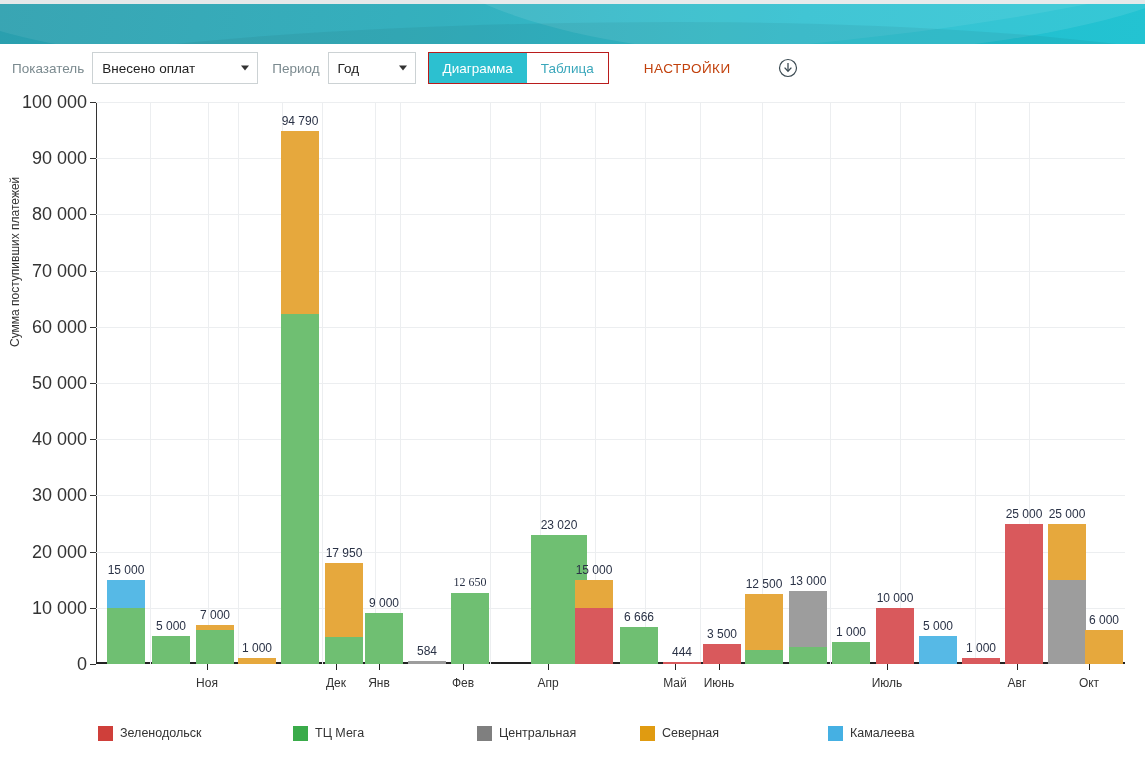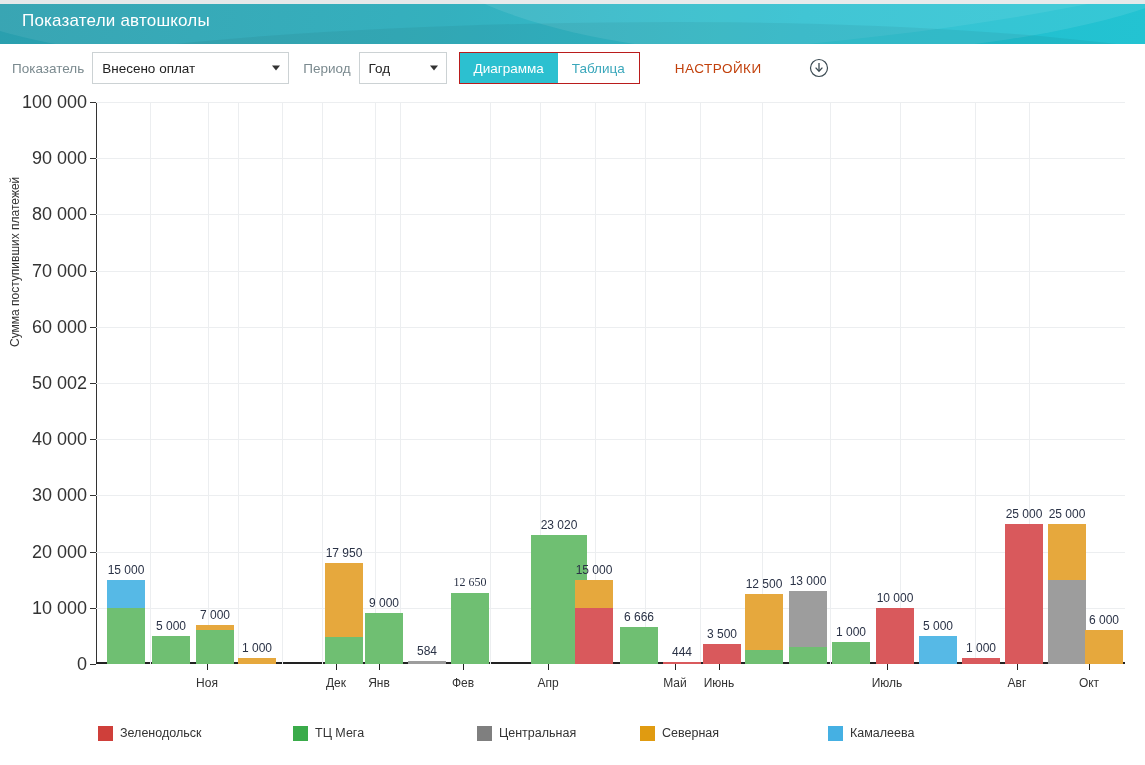--- a/index.html
+++ b/index.html
@@ -51,21 +51,21 @@
     background:#fff;
   }
   .tb-label{
     color:#7b8a8f;font-size:13.5px;margin-right:8px;white-space:nowrap;
   }
   .select{
     position:relative;height:32px;border:1px solid #ccd2d4;background:#fff;
     display:flex;align-items:center;box-sizing:border-box;
     padding:0 26px 0 9px;font-size:13.5px;color:#222;
   }
-  .select.sel-indicator{width:197px;}
+  .select.sel-indicator{width:166px;}
   .select.sel-period{width:88px;}
   .select .caret{
     position:absolute;right:8px;top:50%;transform:translateY(-50%);
     width:0;height:0;border-left:4px solid transparent;border-right:4px solid transparent;
     border-top:5px solid #333;
   }
   .segmented{
     display:flex;margin-left:12px;height:32px;border:1px solid #b91c1c;box-sizing:border-box;
   }
   .seg{
@@ -126,21 +126,20 @@
   .lg-text{font-size:12.5px;color:#333;white-space:nowrap;}
 </style>
 </head>
 <body>
 
 <div class="titlebar">
   <div class="topstrip"></div>
   <div class="wave1"></div>
   <div class="wave2"></div>
   <div class="wave3"></div>
-  <div class="apptitle">Показатели автошколы</div>
 </div>
 
 <div class="toolbar">
   <span class="tb-label">Показатель</span>
 
   <div class="select sel-indicator">
     <span>Внесено оплат</span>
     <span class="caret"></span>
   </div>
 
@@ -180,21 +179,21 @@
       <div class="hgrid" style="top: 449.6px;"></div>
       <div class="ytick" style="top: 449.6px;">20 000</div>
       <div class="ytickmark" style="top: 449.6px;"></div>
       <div class="hgrid" style="top: 393.4px;"></div>
       <div class="ytick" style="top: 393.4px;">30 000</div>
       <div class="ytickmark" style="top: 393.4px;"></div>
       <div class="hgrid" style="top: 337.2px;"></div>
       <div class="ytick" style="top: 337.2px;">40 000</div>
       <div class="ytickmark" style="top: 337.2px;"></div>
       <div class="hgrid" style="top: 281px;"></div>
-      <div class="ytick" style="top: 281px;">50 002</div>
+      <div class="ytick" style="top: 281px;">50 000</div>
       <div class="ytickmark" style="top: 281px;"></div>
       <div class="hgrid" style="top: 224.8px;"></div>
       <div class="ytick" style="top: 224.8px;">60 000</div>
       <div class="ytickmark" style="top: 224.8px;"></div>
       <div class="hgrid" style="top: 168.6px;"></div>
       <div class="ytick" style="top: 168.6px;">70 000</div>
       <div class="ytickmark" style="top: 168.6px;"></div>
       <div class="hgrid" style="top: 112.4px;"></div>
       <div class="ytick" style="top: 112.4px;">80 000</div>
       <div class="ytickmark" style="top: 112.4px;"></div>
@@ -232,20 +231,25 @@
       </div>
       <div class="bar" title="7 000" style="left: 100px; width: 38px; height: 39.34px;">
         <div class="seg-block" title="ТЦ Мега: 6000" style="bottom: 0px; height: 33.72px; background: rgb(111, 191, 114);"></div>
         <div class="seg-block" title="Северная: 1000" style="bottom: 33.72px; height: 5.62px; background: rgb(230, 168, 61);"></div>
         <div class="barlabel" style="bottom: 42.34px;">7 000</div>
       </div>
       <div class="bar" title="1 000" style="left: 142px; width: 38px; height: 5.62px;">
         <div class="seg-block" title="Северная: 1000" style="bottom: 0px; height: 5.62px; background: rgb(230, 168, 61);"></div>
         <div class="barlabel" style="bottom: 8.62px;">1 000</div>
       </div>
+      <div class="bar" title="94 790" style="left: 185px; width: 38px; height: 532.72px;">
+        <div class="seg-block" title="ТЦ Мега: 62350" style="bottom: 0px; height: 350.407px; background: rgb(111, 191, 114);"></div>
+        <div class="seg-block" title="Северная: 32440" style="bottom: 350.407px; height: 182.313px; background: rgb(230, 168, 61);"></div>
+        <div class="barlabel" style="bottom: 535.72px;">94 790</div>
+      </div>
       <div class="bar" title="17 950" style="left: 229px; width: 38px; height: 100.879px;">
         <div class="seg-block" title="ТЦ Мега: 4750" style="bottom: 0px; height: 26.695px; background: rgb(111, 191, 114);"></div>
         <div class="seg-block" title="Северная: 13200" style="bottom: 26.695px; height: 74.184px; background: rgb(230, 168, 61);"></div>
         <div class="barlabel" style="bottom: 103.879px;">17 950</div>
       </div>
       <div class="bar" title="9 000" style="left: 269px; width: 38px; height: 50.58px;">
         <div class="seg-block" title="ТЦ Мега: 9000" style="bottom: 0px; height: 50.58px; background: rgb(111, 191, 114);"></div>
         <div class="barlabel" style="bottom: 53.58px;">9 000</div>
       </div>
       <div class="bar" title="584" style="left: 312px; width: 38px; height: 3.28208px;">

